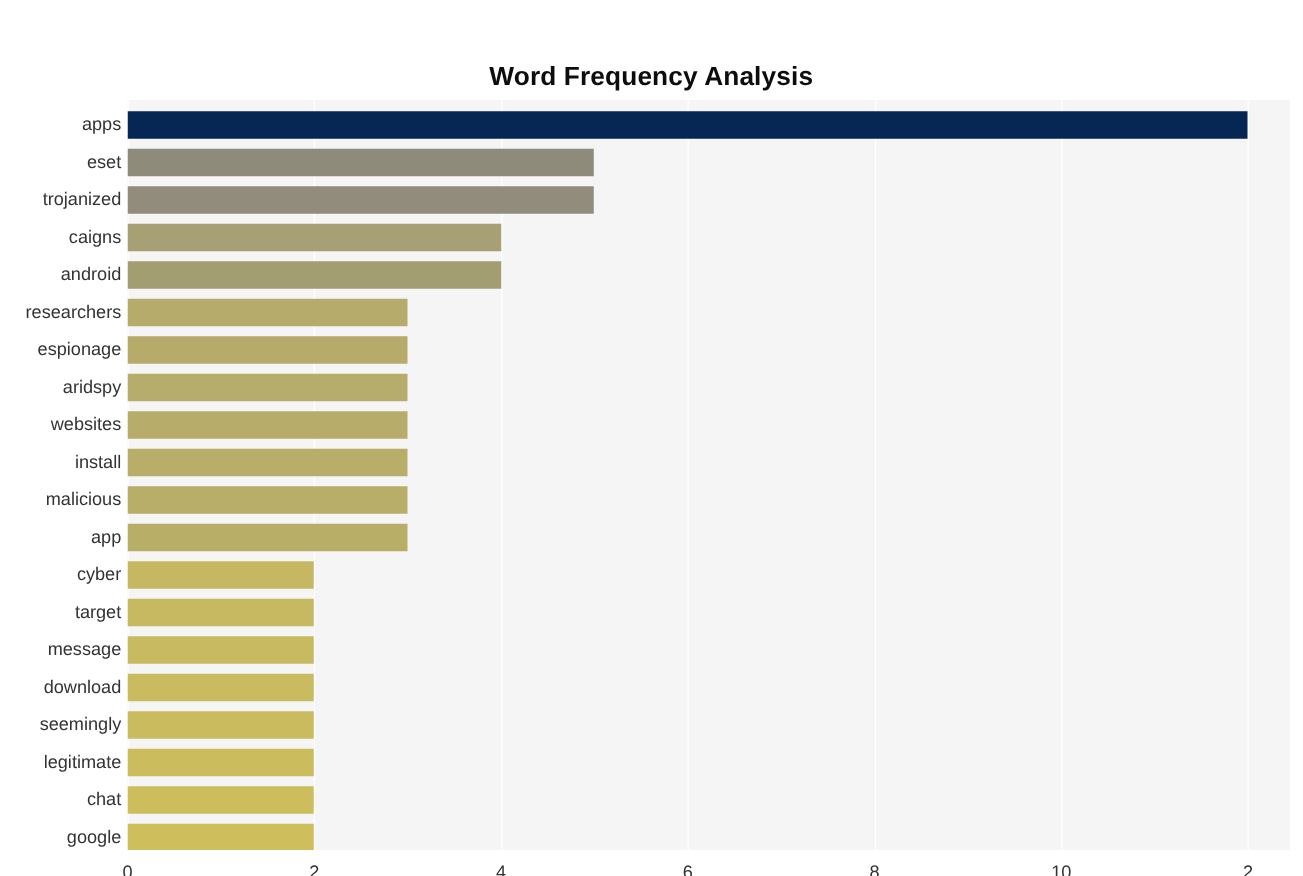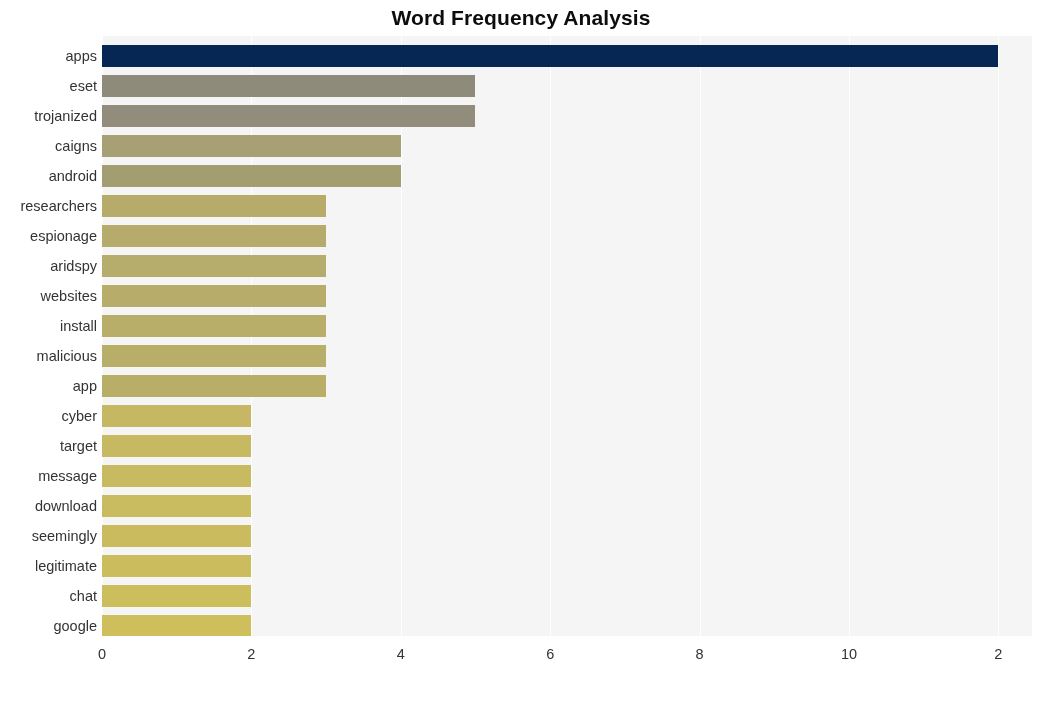--- a/index.html
+++ b/index.html
@@ -12,20 +12,21 @@
     height: 701px;
     font-family: "Liberation Sans", sans-serif;
     overflow: hidden;
     position: relative;
   }
   #chart-root {
     position: relative;
     width: 1042px;
     height: 509px;
     background: #ffffff;
+    margin-top: 44px;
   }
   #chart-title {
     position: absolute;
     left: 0;
     top: 6px;
     width: 1042px;
     text-align: center;
     font-size: 21px;
     font-weight: bold;
     color: #0d0d0d;

